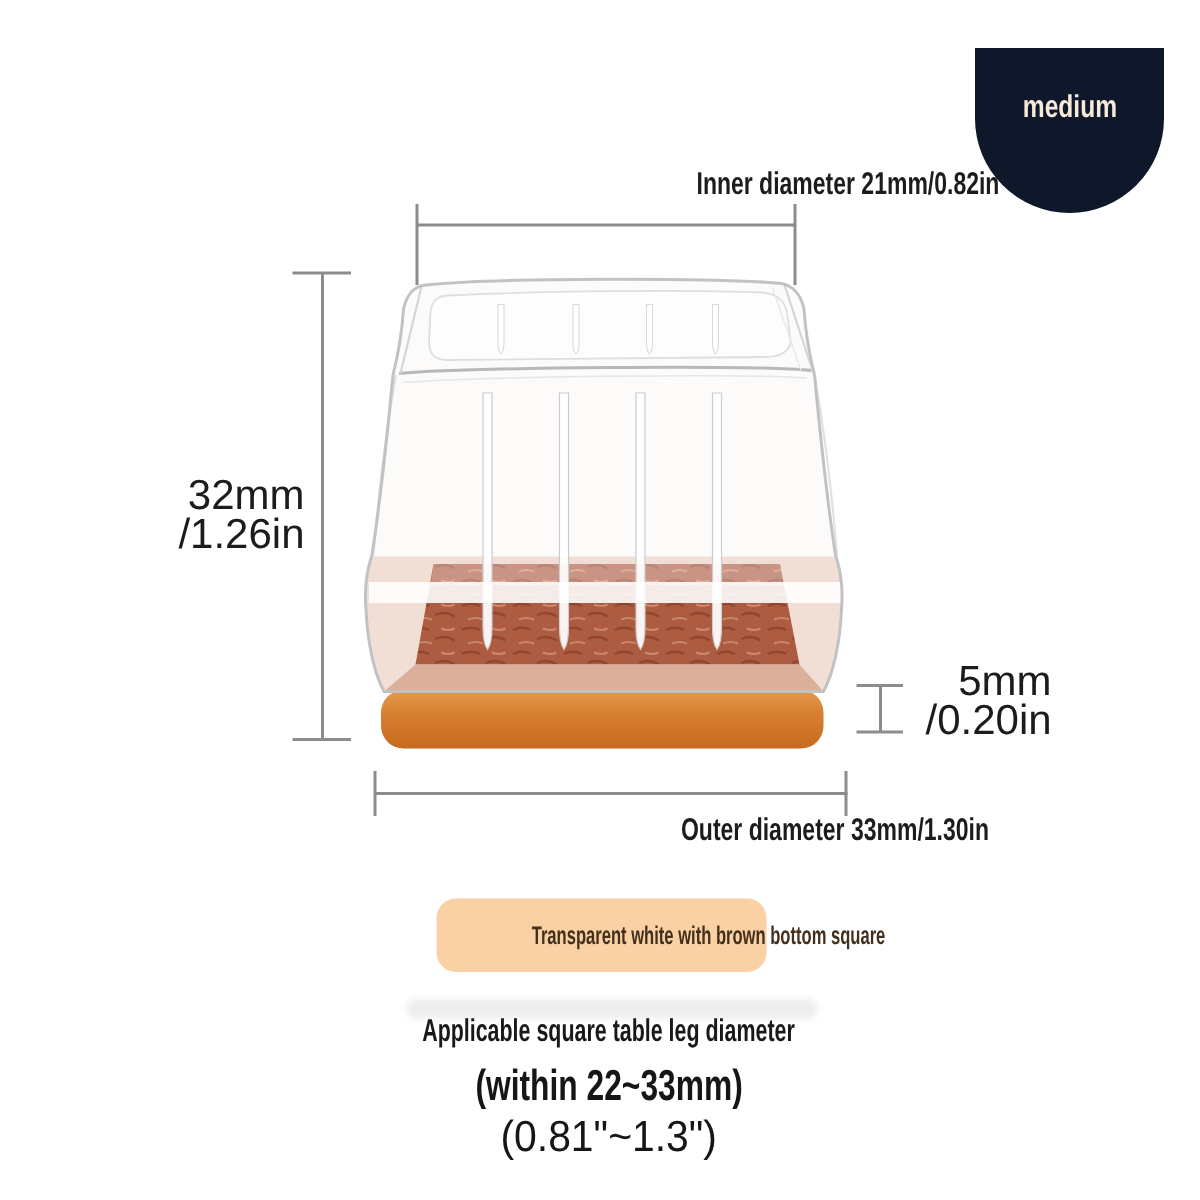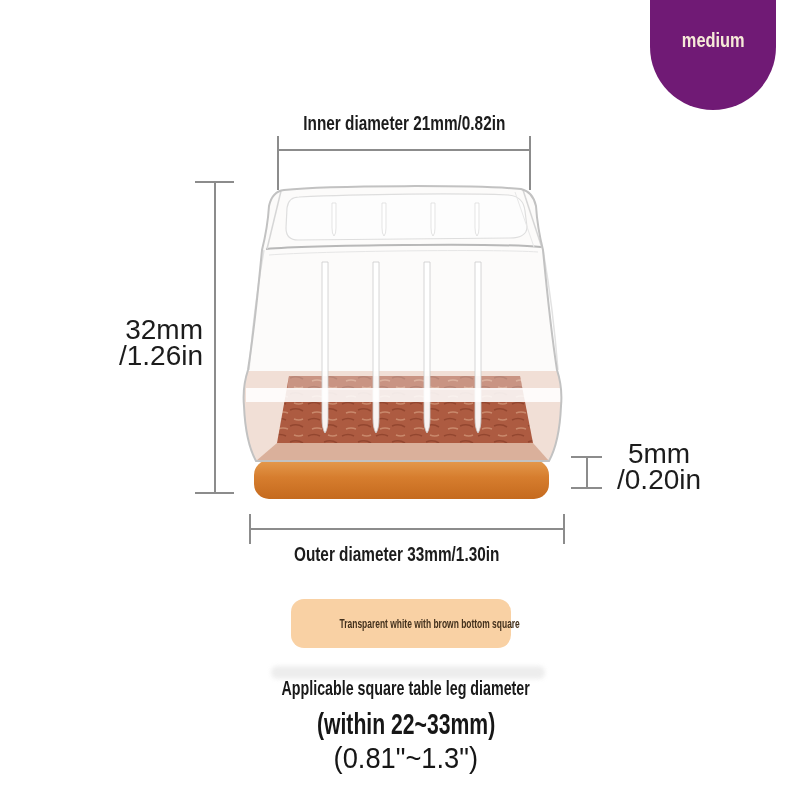--- a/index.html
+++ b/index.html
@@ -2,60 +2,60 @@
 <html><head>
 <meta charset="utf-8">
 <style>
   html,body{margin:0;padding:0;}
   body{
     width:800px;height:800px;background:#ffffff;position:relative;overflow:hidden;
     font-family:"Liberation Sans", sans-serif;
     -webkit-font-smoothing:antialiased;
   }
   .abs{position:absolute;}
-  .center600{left:104px;width:600px;text-align:center;}
+  .center600{left:104px;width:600px;text-align:right;}
   .center800{left:6px;width:800px;text-align:center;}
   .cond{display:inline-block;transform:scaleX(0.73);transform-origin:center;white-space:nowrap;}
   .cond68{display:inline-block;transform:scaleX(0.68);transform-origin:center;white-space:nowrap;}
   .cond65{display:inline-block;transform:scaleX(0.65);transform-origin:center;white-space:nowrap;}
   .cond78{display:inline-block;transform:scaleX(0.78);transform-origin:center;white-space:nowrap;}
   .cond94{display:inline-block;transform:scaleX(0.94);transform-origin:center;white-space:nowrap;}
 
   .mline{background:#8c8c8c;}
   .dimlabel{font-size:21px;font-weight:700;color:#1c1c1c;letter-spacing:0;}
   .dimnum{font-size:28px;font-weight:400;color:#1d1d1d;line-height:26px;}
 
   #size-badge{
     left:650px;top:0;width:126px;height:110px;
     border-radius:0 0 63px 63px;
     text-align:center;padding-top:25px;box-sizing:border-box;
     font-size:21px;font-weight:700;line-height:30px;
   }
 
   #callout-pill{
     left:291px;top:599px;width:220px;height:49px;border-radius:13px;
-    text-align:center;line-height:49px;font-size:13px;font-weight:700;
+    text-align:center;line-height:49px;font-size:17px;font-weight:700;
   }
 
   #ghost-watermark{
     left:271px;top:666px;width:274px;height:13px;border-radius:6px;
     background:#e9e9e9;filter:blur(2px);opacity:.8;
   }
 
   #footer-line1{top:676px;font-size:21px;font-weight:700;color:#191919;}
   #footer-line2{top:708px;font-size:29px;font-weight:700;color:#161616;}
   #footer-line3{top:742px;font-size:29px;font-weight:400;color:#161616;}
 
   #height-value{left:40px;width:163px;top:317px;text-align:right;}
-  #felt-value{left:617px;top:441px;text-align:center;}
+  #felt-value{left:617px;top:441px;text-align:right;}
 </style>
 </head>
 <body>
 
-<div id="size-badge" class="abs" style="background-color: #701a75; color: rgb(246, 234, 216);">
+<div id="size-badge" class="abs" style="background-color: #0f172a; color: rgb(246, 234, 216); margin-top: 32px;">
   <div><span class="cond78">medium</span></div>
 </div>
 
 <div class="abs center600 dimlabel" style="top: 111px; color: rgb(28, 28, 28);">
   <span class="cond">Inner diameter 21mm/0.82in</span>
 </div>
 <div class="abs mline" style="left: 278px; top: 149px; width: 252px; height: 2px; background-color: rgb(140, 140, 140);"></div>
 <div class="abs mline" style="left: 277px; top: 136px; width: 2px; height: 54px; background-color: rgb(140, 140, 140);"></div>
 <div class="abs mline" style="left: 529px; top: 136px; width: 2px; height: 54px; background-color: rgb(140, 140, 140);"></div>
 

